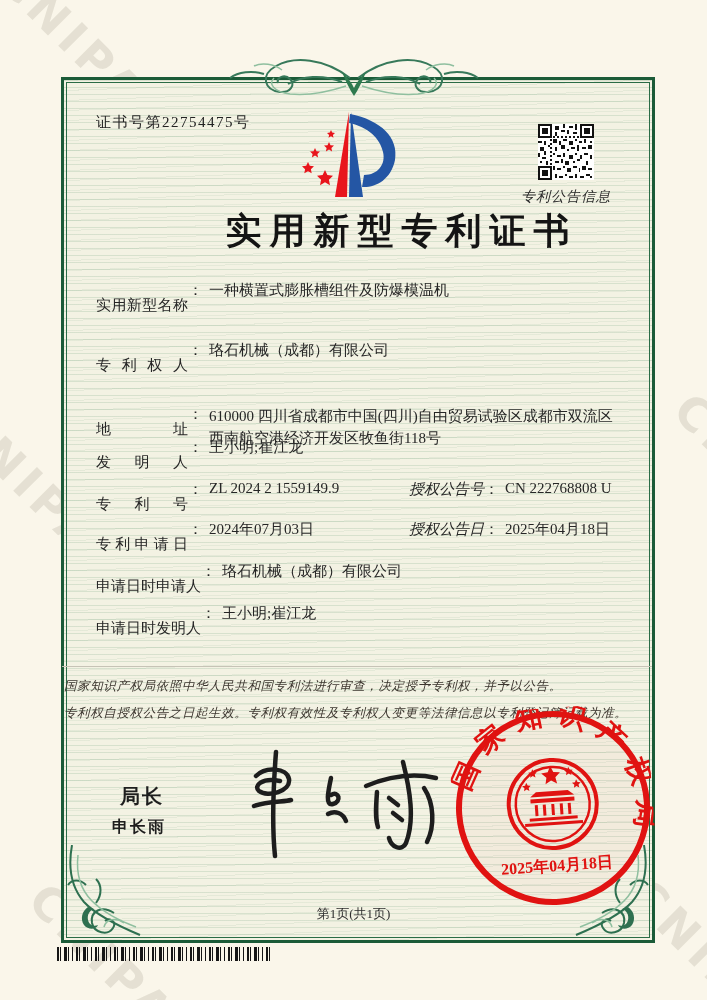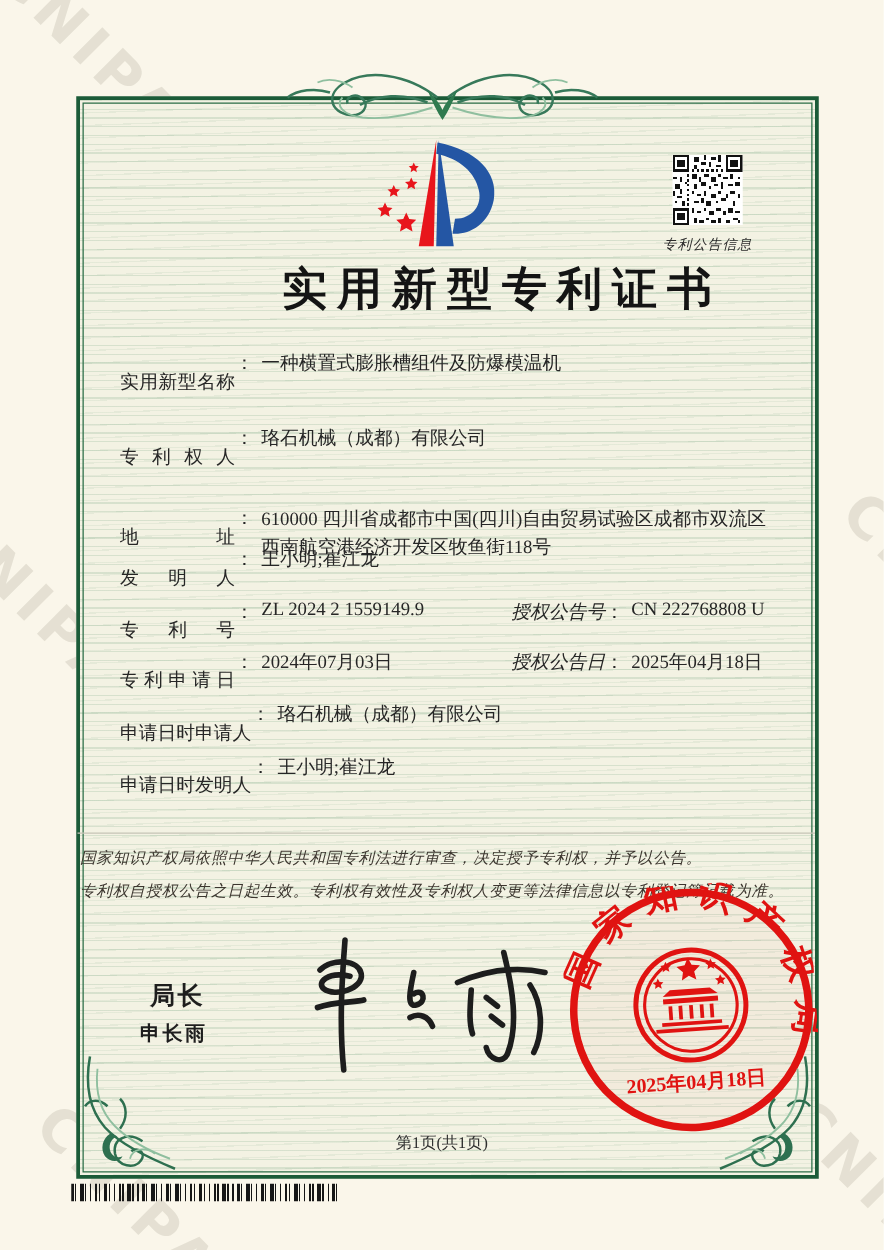--- a/index.html
+++ b/index.html
@@ -19,21 +19,21 @@
            repeating-linear-gradient(178deg,rgba(104,156,118,0.10) 0 1px,rgba(0,0,0,0) 1px 10px),
            #f3f2e3;}
   .frame-inner{position:absolute;inset:2px;border:1px solid #2a6c46;}
 
   
   .cert-no{position:absolute;left:96px;top:113px;font-size:15px;letter-spacing:1.5px;color:#222;}
   .logo{position:absolute;left:286px;top:100px;}
   .qr{position:absolute;left:538px;top:124px;width:56px;height:56px;background:#fff;}
   .qr svg{display:block;width:56px;height:56px;}
   .qr-label{position:absolute;left:516px;top:188px;width:100px;text-align:center;
-            font-size:11px;letter-spacing:1px;color:#2a2a2a;font-style:italic;}
+            font-size:14px;letter-spacing:1px;color:#2a2a2a;font-style:italic;}
   .title{position:absolute;left:0;top:207px;width:707px;text-align:center;
          font-size:36px;font-weight:bold;letter-spacing:8px;color:#141414;padding-left:48px;}
 
   
   .rows{position:absolute;left:96px;top:0;width:530px;font-size:15px;color:#262626;}
   .row{position:absolute;left:0;white-space:nowrap;}
   .lbl{display:inline-block;width:92px;text-align:justify;text-align-last:justify;vertical-align:top;margin-top:15px;}
   .lbl.auto{width:auto;text-align-last:auto;}
   .colon{vertical-align:top;}
   .val{margin-left:6px;vertical-align:top;}
@@ -97,20 +97,21 @@
     </g>
     <g fill="none" stroke="#8fbf9f" stroke-width="1.5">
       <path d="M122,34 C104,40 86,44 66,42 C50,40 44,32 50,26"></path>
       <path d="M138,34 C156,40 174,44 194,42 C210,40 216,32 210,26"></path>
       <path d="M58,18 C50,12 38,10 30,14"></path>
       <path d="M202,18 C210,12 222,10 230,14"></path>
     </g>
     <path d="M130,44 C126,38 122,30 118,20 C124,26 128,31 130,36 C132,31 136,26 142,20 C138,30 134,38 130,44 Z" fill="#2f7a4f"></path>
   </svg>
 
+  <div class="cert-no">证书号第22754475号</div>
 
   <svg class="logo" width="140" height="108" viewBox="0 0 140 108">
     <path d="M64,14 C95,20 113,38 109,60 C105,80 89,88 76,87 L78,75 C92,75 100,64 97,52 C94,38 82,27 63,23 Z" fill="#2456a4"></path>
     <polygon points="63,12 49,97 61,97" fill="#e8151c"></polygon>
     <polygon points="65,12 63,97 77,97" fill="#2456a4"></polygon>
     <g fill="#e8151c">
       <path d="M45,30 l1.2,2.6 2.8,0.3 -2.1,2 0.6,2.8 -2.5,-1.5 -2.5,1.5 0.6,-2.8 -2.1,-2 2.8,-0.3 Z"></path>
       <path d="M43,42 l1.5,3.2 3.5,0.4 -2.6,2.4 0.7,3.4 -3.1,-1.8 -3.1,1.8 0.7,-3.4 -2.6,-2.4 3.5,-0.4 Z"></path>
       <path d="M29,48 l1.5,3.2 3.5,0.4 -2.6,2.4 0.7,3.4 -3.1,-1.8 -3.1,1.8 0.7,-3.4 -2.6,-2.4 3.5,-0.4 Z"></path>
       <path d="M22,62 l1.8,3.8 4.2,0.5 -3.1,2.9 0.8,4.1 -3.7,-2.1 -3.7,2.1 0.8,-4.1 -3.1,-2.9 4.2,-0.5 Z"></path>

